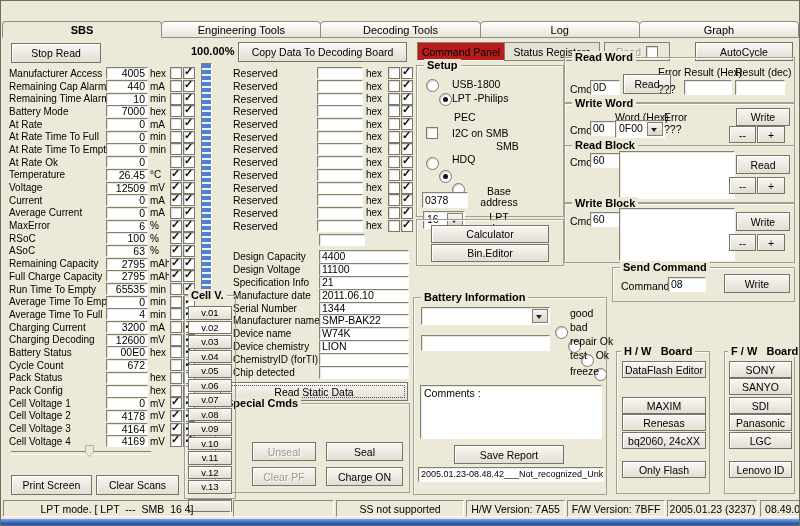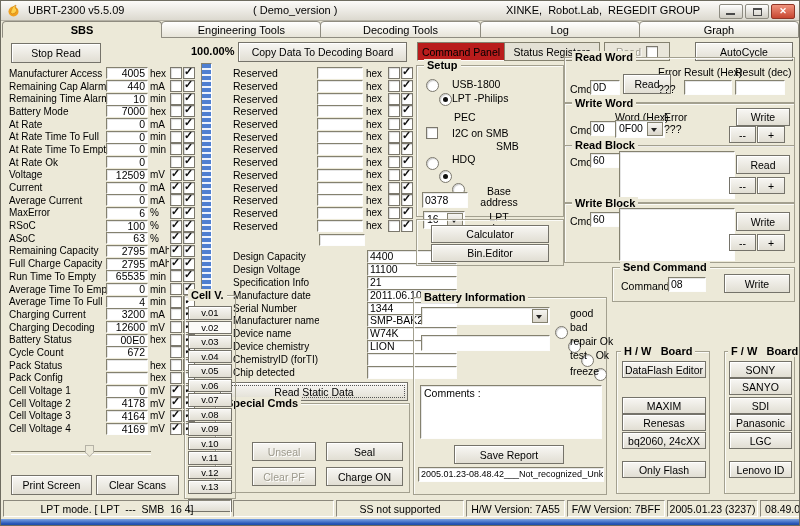--- a/index.html
+++ b/index.html
@@ -45,21 +45,21 @@
   .srow .cb{margin-left:1px;}
   
   #reserved-list{position:absolute;left:232px;top:66px;}
   .rrow{display:flex;align-items:center;height:12.7px;}
   .rlabel{width:84px;font-size:10.5px;flex:none;}
   .rval{width:44px;height:10px;flex:none;}
   .runit{width:22px;padding-left:3px;font-size:10px;flex:none;}
   #static-list{position:absolute;left:232px;top:249px;}
   .trow{display:flex;align-items:center;height:12.9px;}
   .tlabel{width:86px;font-size:10px;white-space:nowrap;overflow:hidden;flex:none;}
-  .tval{width:86px;height:11px;line-height:11px;padding-left:2px;flex:none;margin-left:48px;}
+  .tval{width:86px;height:11px;line-height:11px;padding-left:2px;flex:none;}
   
   #cellv{padding-top:10px;display:flex;flex-direction:column;align-items:center;gap:1px;}
   .cvbtn{width:42px;height:11.5px;font-size:9.5px;}
   .cvbtn.pressed{background:#fbfaf7;box-shadow:none;border-color:#75736a;}
   .cvblank{margin-top:4px;height:11px;}
   
   #vbar{position:absolute;left:200px;top:62px;width:9px;height:233px;border:1px solid;border-color:#84816f #fdfdfd #fdfdfd #84816f;background:repeating-linear-gradient(to bottom,#4f7fd0 0 4px,#eef3fb 4px 6px);}
   
   #sliderline{position:absolute;left:10px;top:450px;width:140px;height:2px;border-top:1px solid #84816f;border-bottom:1px solid #fff;}
   #sliderthumb{position:absolute;left:84px;top:444px;width:9px;height:12px;background:#b5b2a6;clip-path:polygon(0 0,100% 0,100% 62%,50% 100%,0 62%);}
@@ -70,34 +70,20 @@
   #statusbar{position:absolute;left:2px;top:499px;width:794px;height:17px;display:flex;gap:2px;}
   .sp{border:1px solid;border-color:#8b887c #fff #fff #8b887c;display:flex;align-items:center;justify-content:center;font-size:10.5px;white-space:pre;overflow:hidden;flex:none;}
   #bluestrip{position:absolute;left:0;top:518px;width:100%;height:8px;background:linear-gradient(#7ba3e4,#2353b5 60%,#1c469c);}
   .ta{background:#fff;border:1px solid;border-color:#84816f #fdfdfd #fdfdfd #84816f;box-shadow:inset 1px 1px 0 rgba(0,0,0,.1);font-size:10.5px;padding:1px 3px;}
 </style>
 </head>
 <body>
 
 <div id="win">
 
-  <div id="titlebar">
-    <svg class="abs" style="left:6px;top:3px" width="13" height="13" viewBox="0 0 13 13">
-      <circle cx="6.5" cy="7.5" r="5" fill="#f0a01e"></circle>
-      <path d="M4 7 Q5 2 9 1 Q7 4 10 6 Q9 10 5 10 Q3 9 4 7 Z" fill="#ffd24d" stroke="#c87711" stroke-width="0.6"></path>
-    </svg>
-    <span style="left:27px">UBRT-2300 v5.5.09</span>
-    <span style="left:252px">( Demo_version )</span>
-    <span style="left:505px">XINKE,  Robot.Lab,  REGEDIT GROUP</span>
-    <div class="wbtns">
-      <div class="wbtn min"></div>
-      <div class="wbtn max"></div>
-      <div class="wbtn close"></div>
-    </div>
-  </div>
 
   <div id="maintabs">
       <div class="mtab on">SBS</div>
       <div class="mtab">Engineering Tools</div>
       <div class="mtab">Decoding Tools</div>
       <div class="mtab">Log</div>
       <div class="mtab">Graph</div>
     </div>
 
   <div class="btn abs" style="left:10px;top:42px;width:88px;height:18px">Stop Read</div>
@@ -162,20 +148,27 @@
         <span class="fld sval">0</span>
         <span class="sunit">min</span>
         <span class="cb"></span>
         <span class="cb on"></span>
       </div>
       <div class="srow">
         <span class="slab">At Rate Ok</span>
         <span class="fld sval">0</span>
         <span class="sunit"></span>
         <span class="cb"></span>
+        <span class="cb on"></span>
+      </div>
+      <div class="srow">
+        <span class="slab">Temperature</span>
+        <span class="fld sval">26.45</span>
+        <span class="sunit">°C</span>
+        <span class="cb on"></span>
         <span class="cb on"></span>
       </div>
       <div class="srow">
         <span class="slab">Voltage</span>
         <span class="fld sval">12509</span>
         <span class="sunit">mV</span>
         <span class="cb on"></span>
         <span class="cb on"></span>
       </div>
       <div class="srow">

